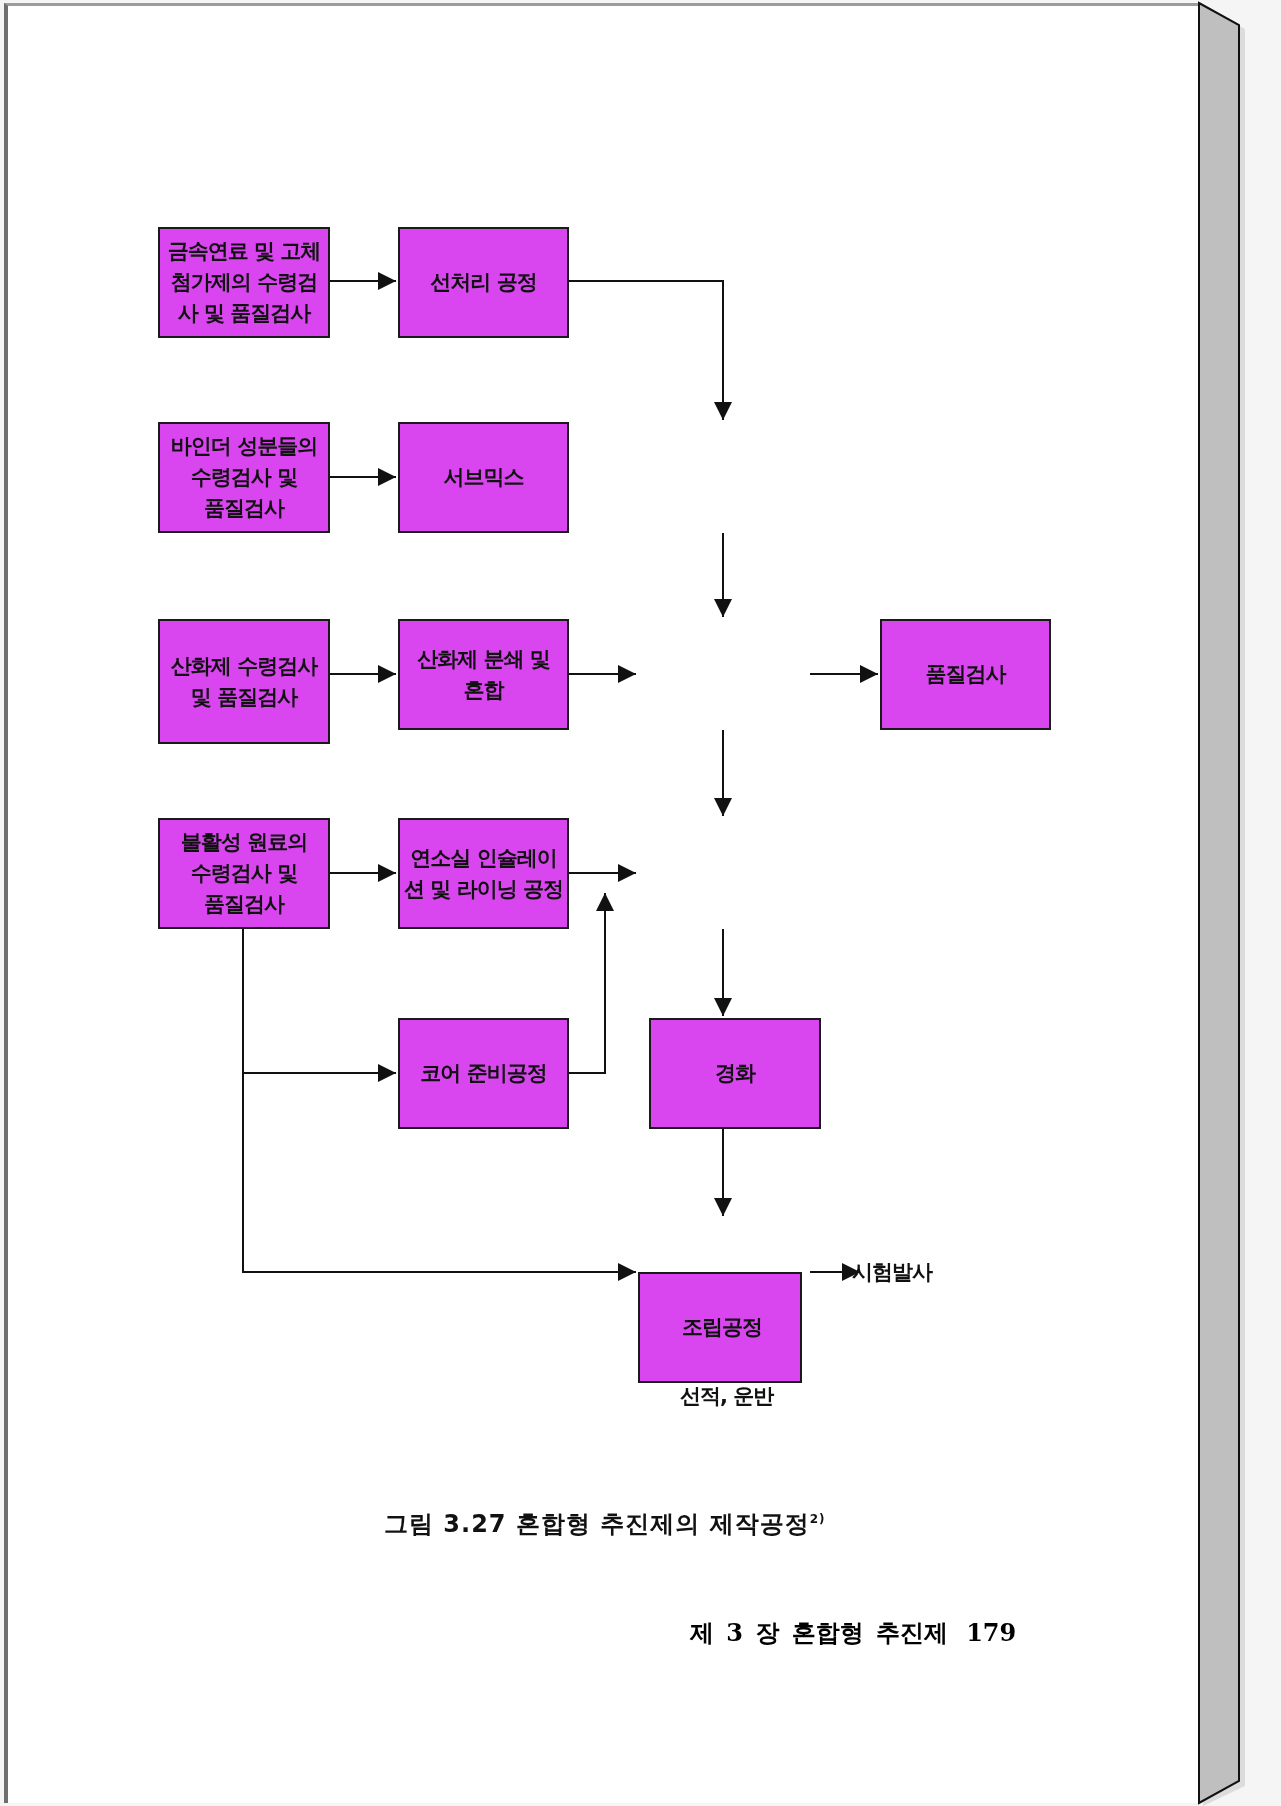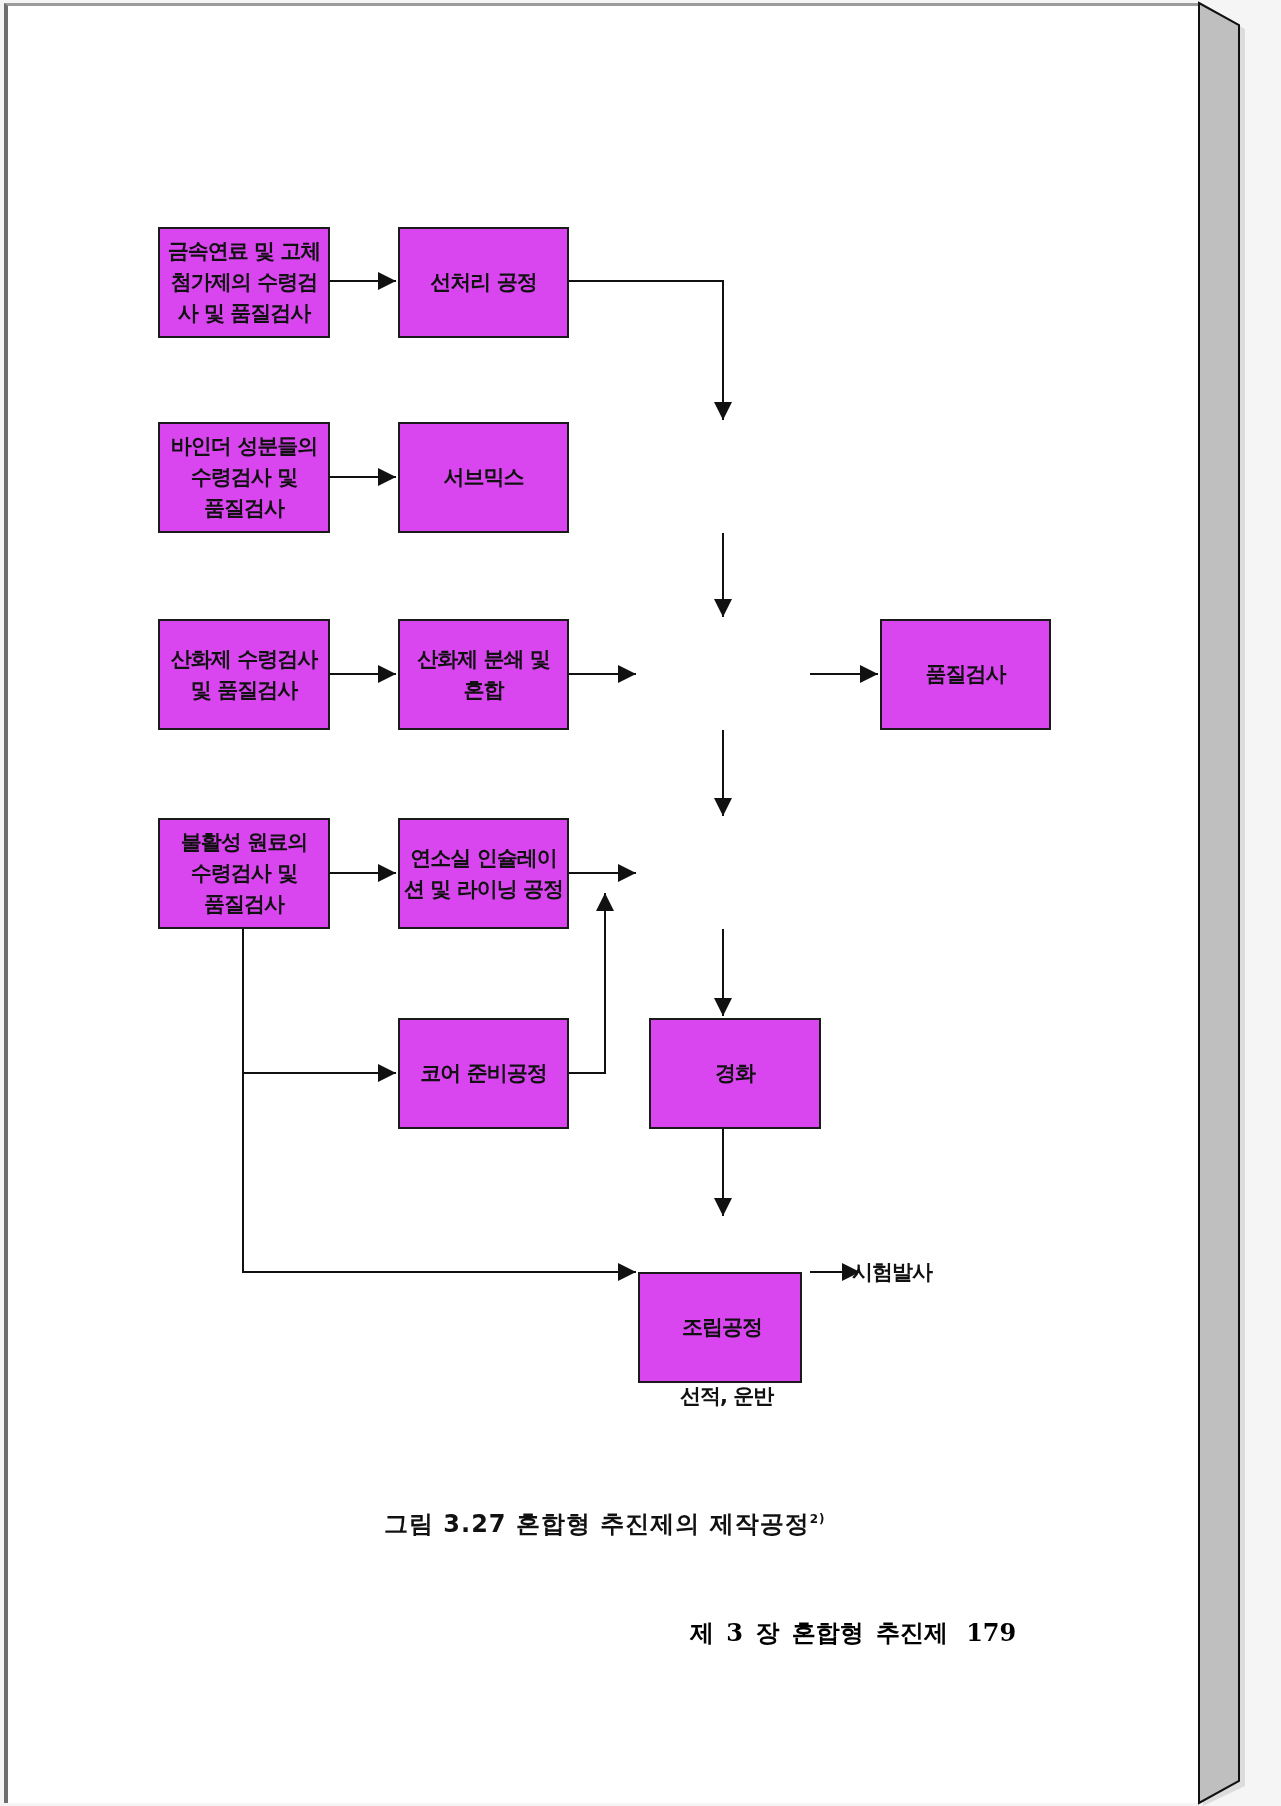--- a/index.html
+++ b/index.html
@@ -85,21 +85,21 @@
   <div class="box" style="left:158px;top:227px;width:172px;height:111px;">금속연료 및 고체
 첨가제의 수령검
 사 및 품질검사</div>
   <div class="box" style="left:398px;top:227px;width:171px;height:111px;">선처리 공정</div>
 
   <div class="box" style="left:158px;top:422px;width:172px;height:111px;">바인더 성분들의
 수령검사 및
 품질검사</div>
   <div class="box" style="left:398px;top:422px;width:171px;height:111px;">서브믹스</div>
 
-  <div class="box" style="left:158px;top:619px;width:172px;height:111px;">산화제 수령검사
+  <div class="box" style="left:158px;top:619px;width:172px;height:125px;">산화제 수령검사
 및 품질검사</div>
   <div class="box" style="left:398px;top:619px;width:171px;height:111px;">산화제 분쇄 및
 혼합</div>
   <div class="box" style="left:880px;top:619px;width:171px;height:111px;">품질검사</div>
 
   <div class="box" style="left:158px;top:818px;width:172px;height:111px;">불활성 원료의
 수령검사 및
 품질검사</div>
   <div class="box" style="left:398px;top:818px;width:171px;height:111px;">연소실 인슐레이
 션 및 라이닝 공정</div>

